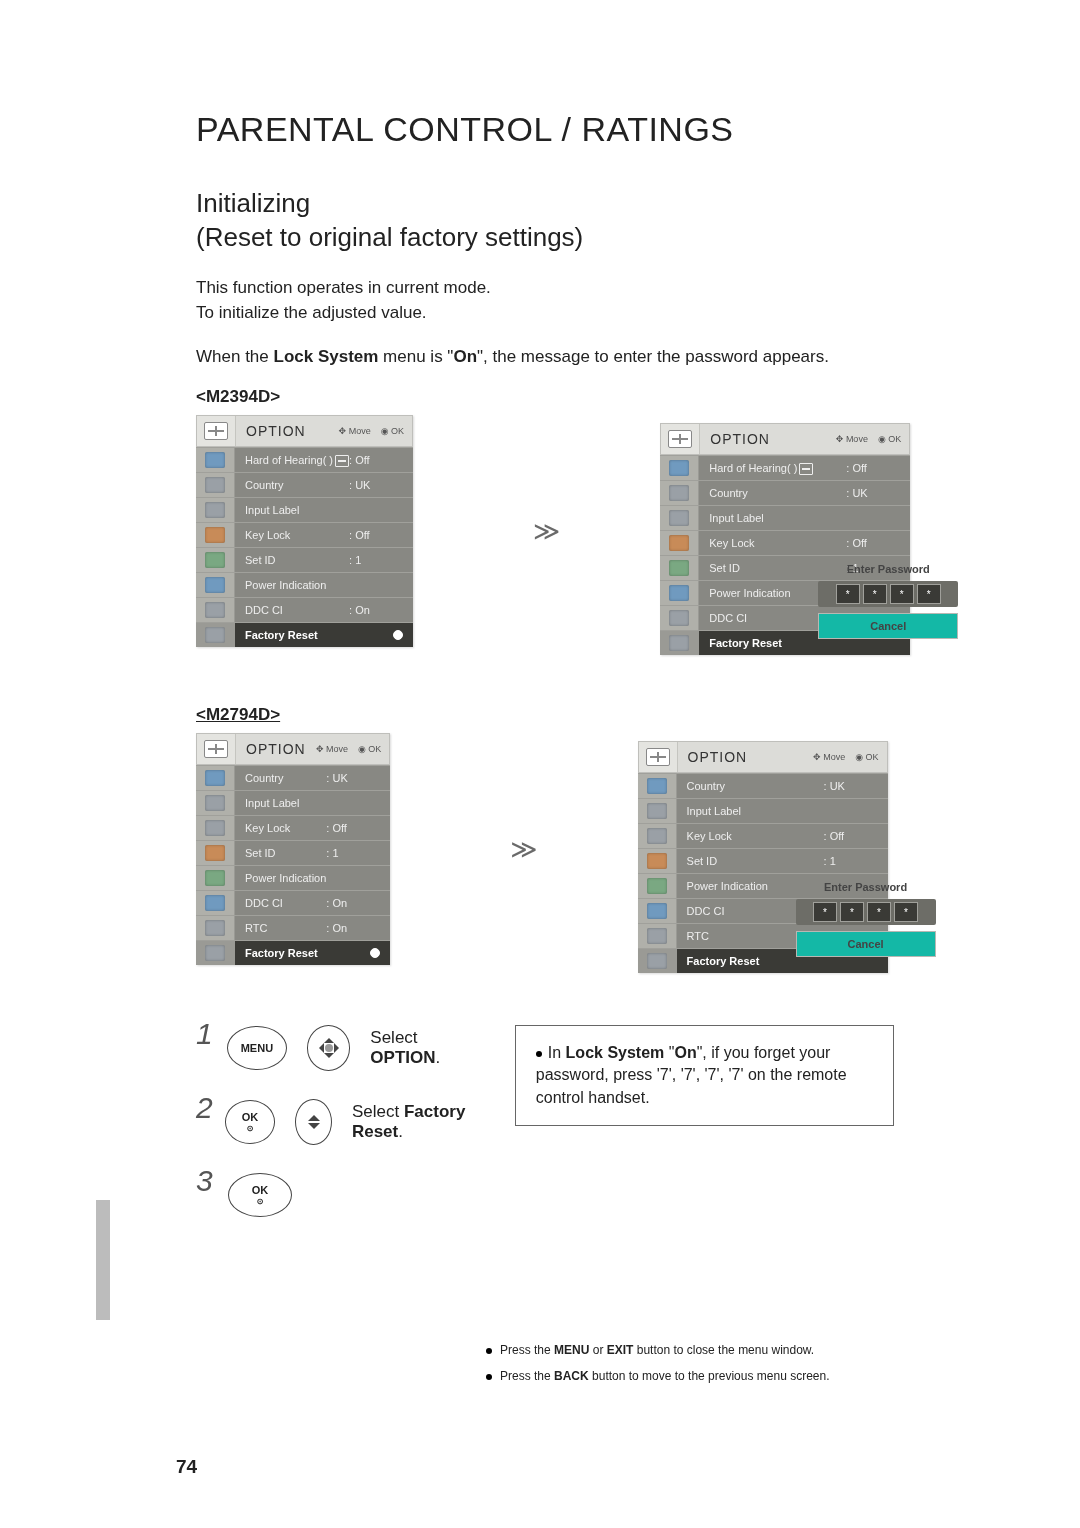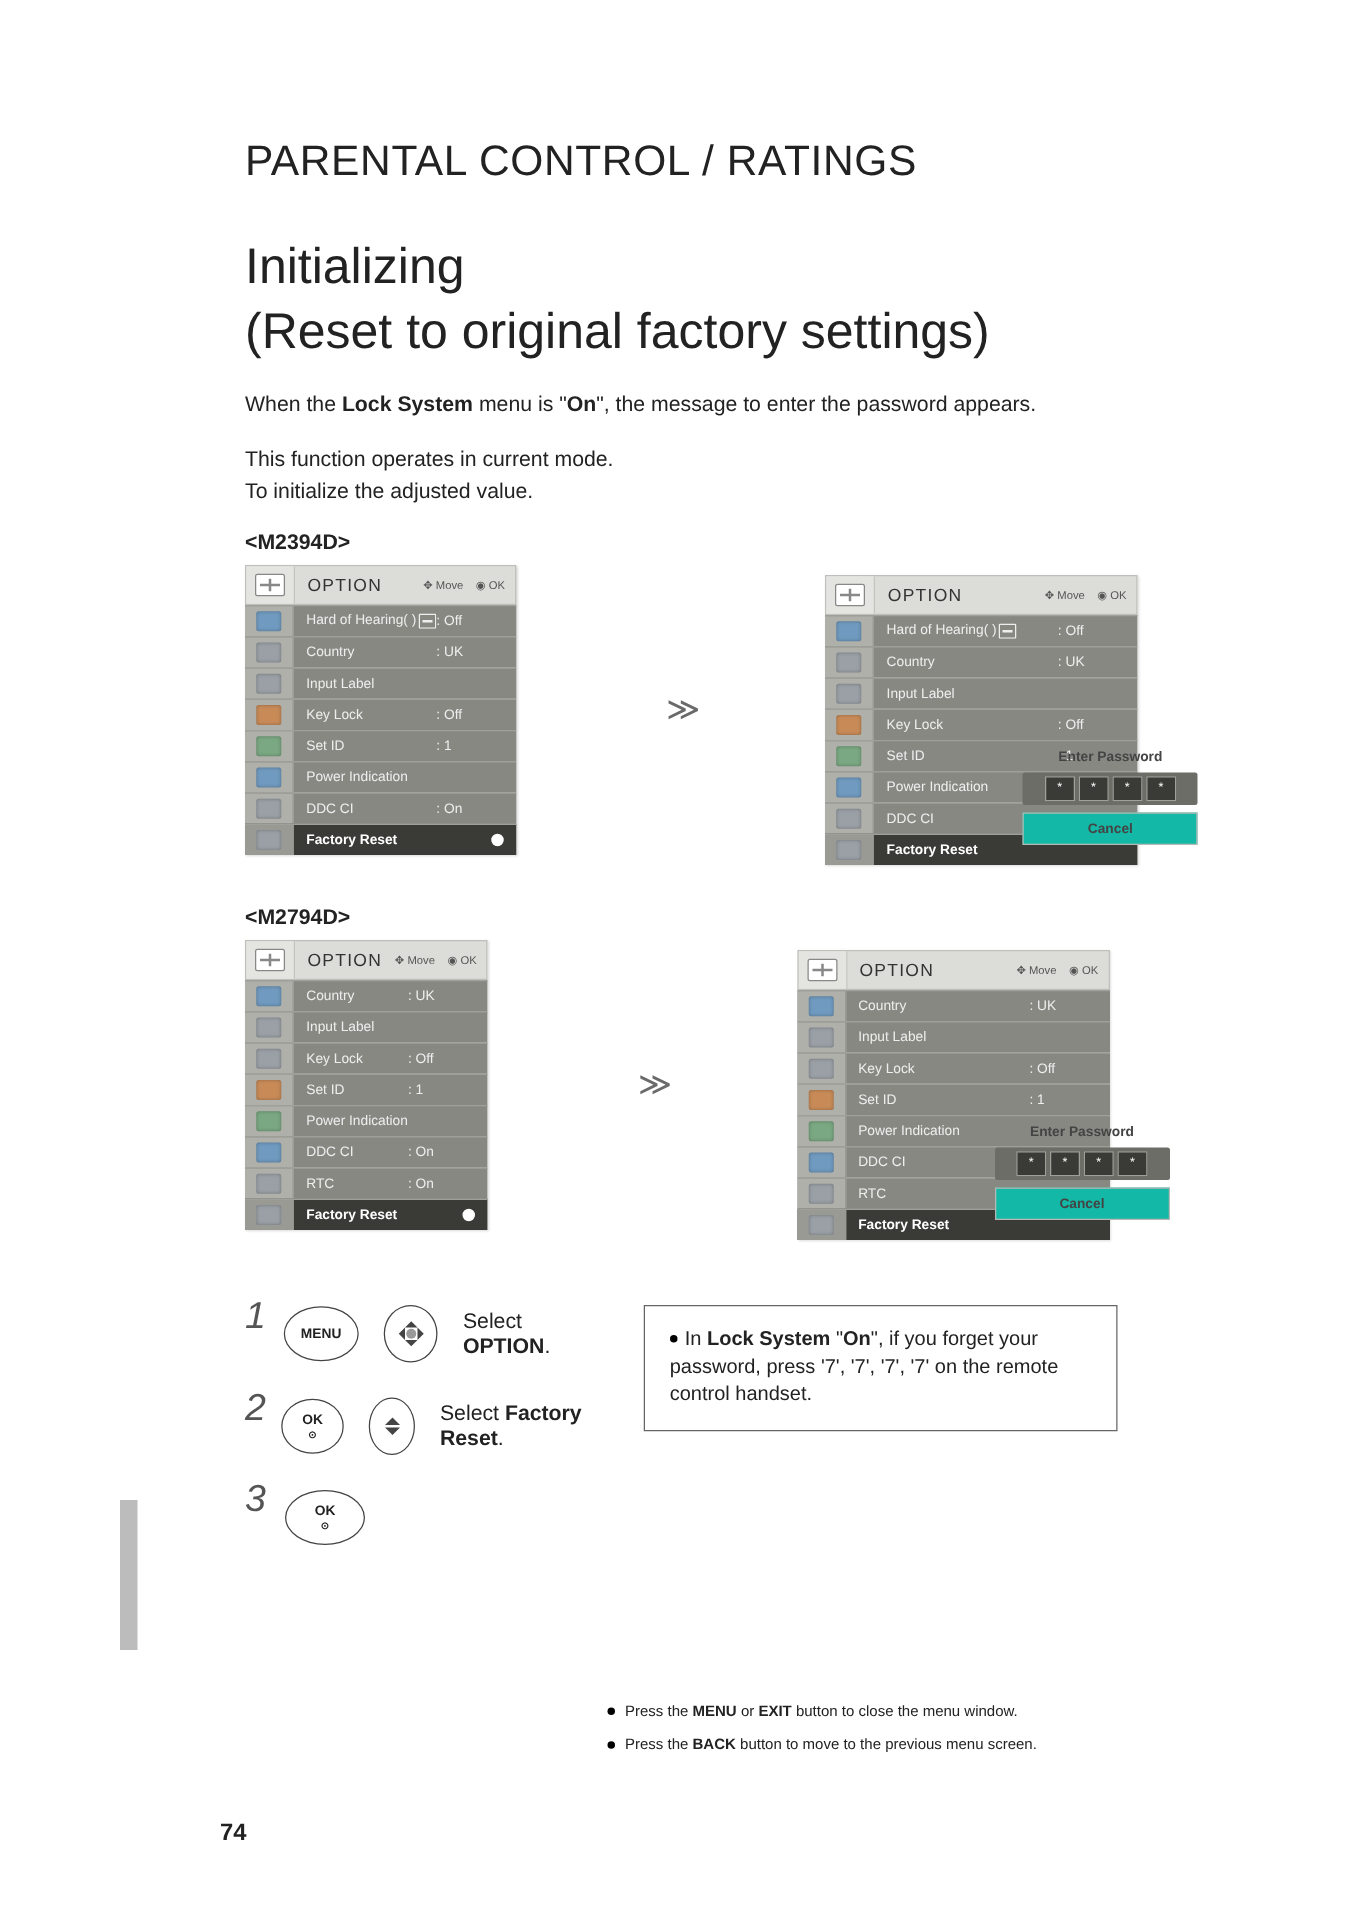--- a/index.html
+++ b/index.html
@@ -17,21 +17,21 @@
     padding: 110px 90px 60px 100px;
   }
   h1 {
     font-size: 34px;
     font-weight: 400;
     letter-spacing: 0.5px;
     margin: 0 0 38px 0;
     font-family: "Trebuchet MS", Arial, sans-serif;
   }
   h2 {
-    font-size: 40px;
+    font-size: 26px;
     font-weight: 400;
     margin: 0 0 20px 0;
     line-height: 1.3;
     font-family: "Trebuchet MS", Arial, sans-serif;
   }
   .body-text {
     font-size: 17px;
     line-height: 1.5;
     margin: 0 0 18px 0;
   }
@@ -172,26 +172,26 @@
 <div class="page">
   <div class="tab-edge"></div>
 
   <h1>PARENTAL CONTROL / RATINGS</h1>
   <h2>
     <span>Initializing</span><br>
     <span>(Reset to original factory settings)</span>
   </h2>
 
   <p class="body-text">
-    <span>When the </span><strong>Lock System</strong><span> menu is "</span><strong>On</strong><span>", the message to enter the password appears.</span>
-  </p>
-
-  <p class="body-text">
     <span>This function operates in current mode.</span><br>
     <span>To initialize the adjusted value.</span>
+  </p>
+
+  <p class="body-text">
+    <span>When the </span><strong>Lock System</strong><span> menu is "</span><strong>On</strong><span>", the message to enter the password appears.</span>
   </p>
 
   <div class="model-label">&lt;M2394D&gt;</div>
   <div class="screens-row screens-row-wrap">
 
     <div class="osd">
       <div class="osd-header">
         <div class="icon-col">
             <div class="mini-icon"></div>
           </div>
@@ -336,21 +336,21 @@
           <span>*</span>
             <span>*</span>
             <span>*</span>
             <span>*</span>
         </div>
         <div class="cancel-btn">Cancel</div>
       </div>
     </div>
   </div>
 
-  <div class="model-label" style="margin-top:40px;">&lt;M2794D&gt;</div>
+  <div class="model-label" style="margin-top:58px;text-decoration:underline;">&lt;M2794D&gt;</div>
   <div class="screens-row screens-row-wrap">
     <div class="osd">
       <div class="osd-header">
         <div class="icon-col">
             <div class="mini-icon"></div>
           </div>
         <div class="osd-title">OPTION</div>
         <div class="osd-hints">
             <span>✥ <span>Move</span></span>
             <span>◉ <span>OK</span></span>

